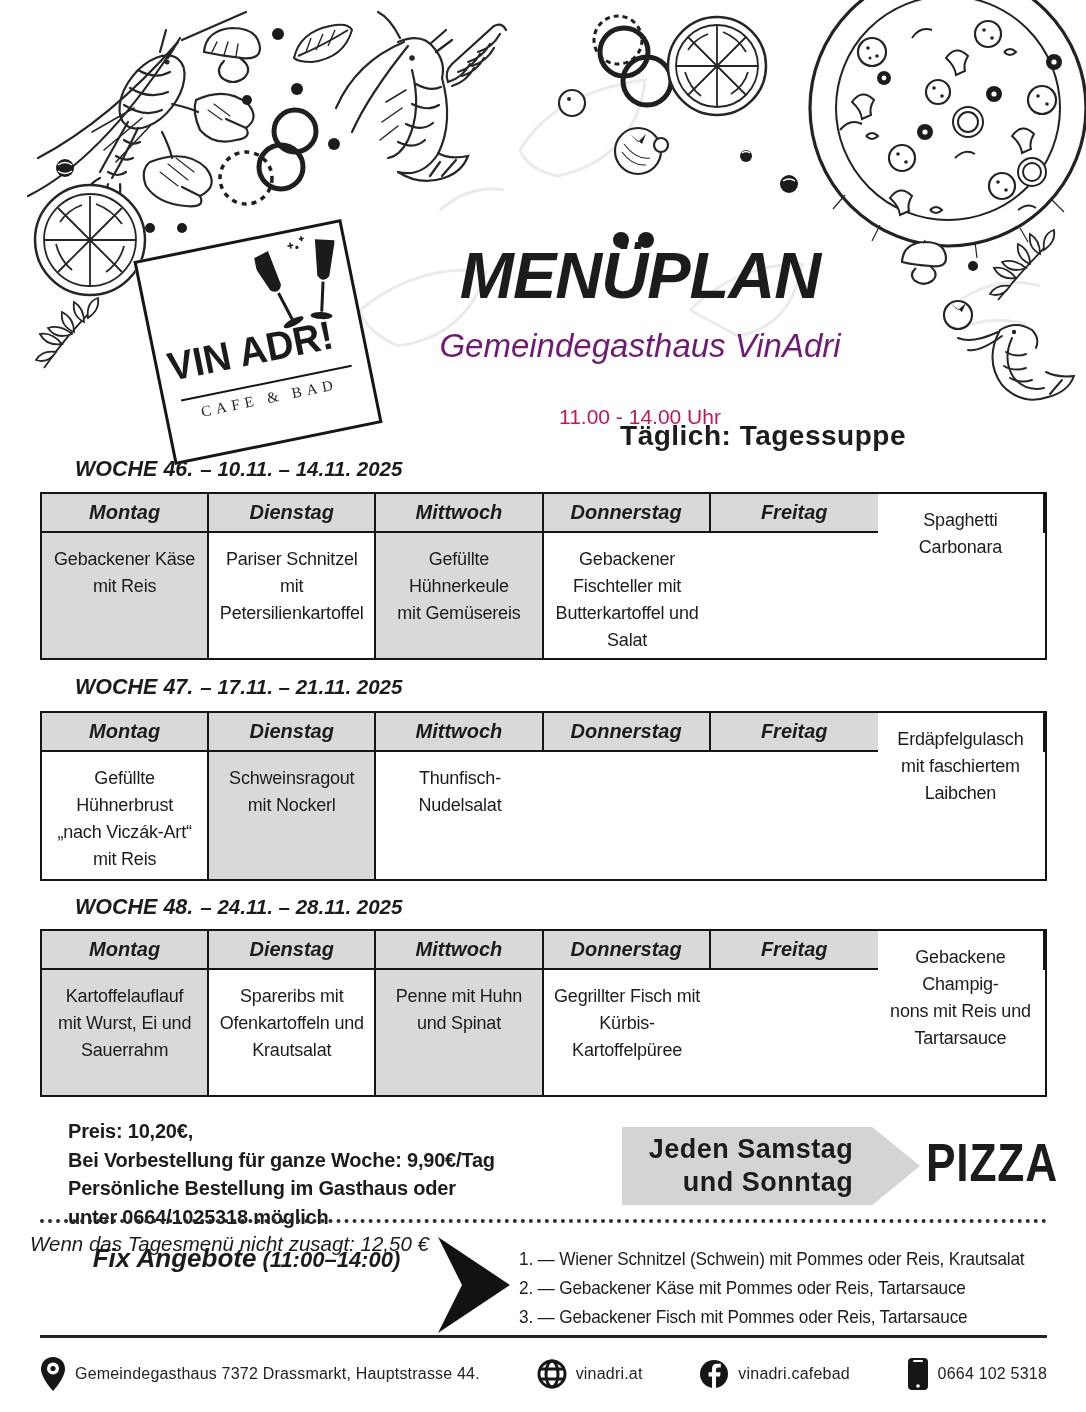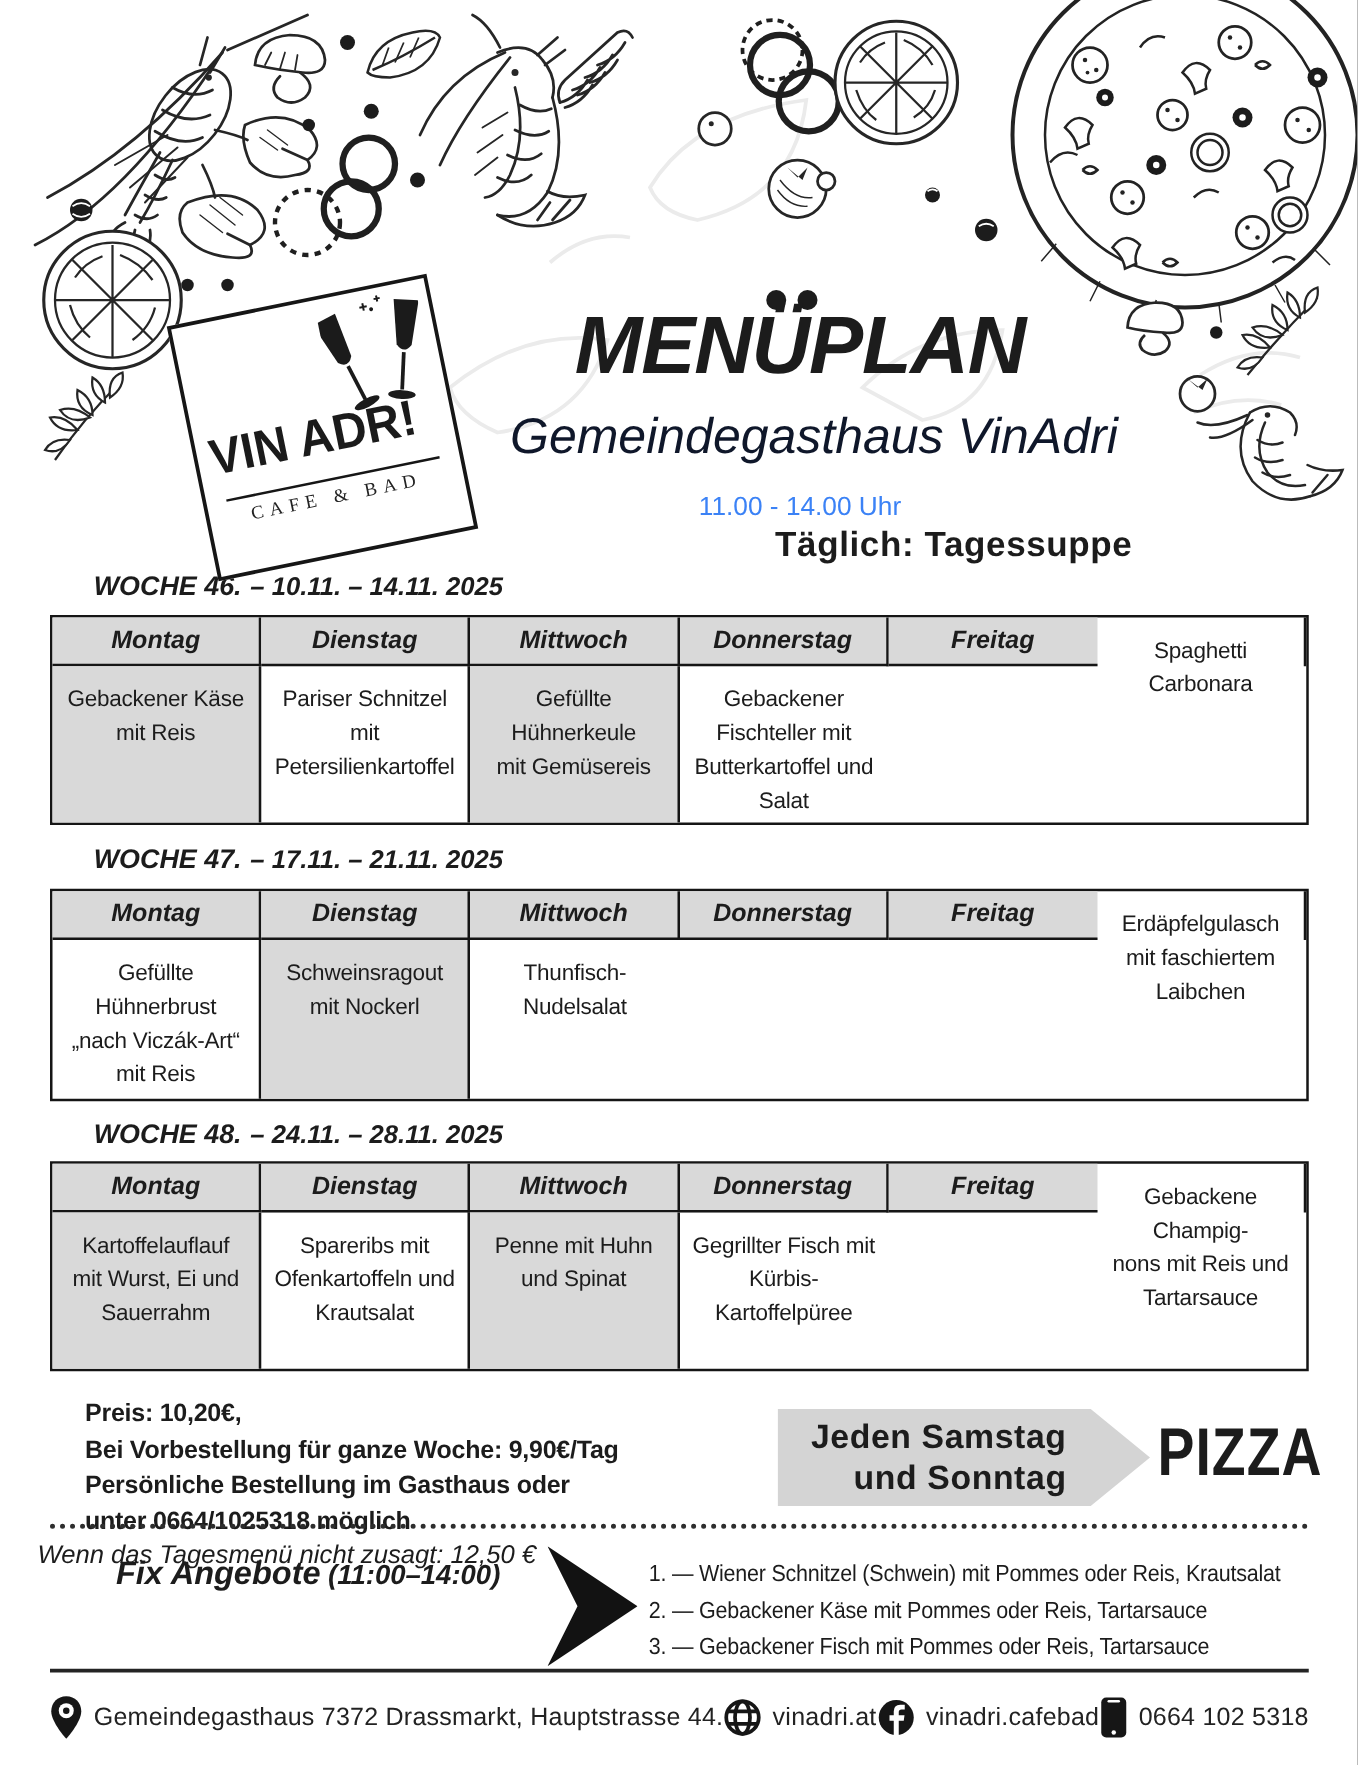--- a/index.html
+++ b/index.html
@@ -24,22 +24,22 @@
     transform:scaleX(0.95); transform-origin:left center; white-space:nowrap;
   }
   .logo-rule { position:absolute; left:16px; right:16px; top:142px; border-top:2px solid #161616; }
   .logo-sub {
     position:absolute; left:0; right:0; top:150px; text-align:center;
     font-family:"Liberation Serif", serif; font-size:15px; letter-spacing:5px; color:#222;
   }
   
   .title-wrap { position:absolute; left:408px; top:238px; width:464px; text-align:center; z-index:2; }
   .page-title { font-size:65px; font-weight:900; font-style:italic; letter-spacing:-1px; white-space:nowrap; }
-  .page-subtitle { margin-top:14px; font-size:40px; font-style:italic; font-weight:400; color:#0f172a; white-space:nowrap; }
-  .hours { margin-top:22px; font-size:21px; color:#3b82f6; }
+  .page-subtitle { margin-top:14px; font-size:33px; font-style:italic; font-weight:400; color:#701a75; white-space:nowrap; }
+  .hours { margin-top:40px; font-size:21px; color:#be185d; }
   .daily-special {
     position:absolute; left:606px; top:420px; width:314px; text-align:center;
     font-size:28px; font-weight:800; letter-spacing:0.5px; z-index:2; white-space:nowrap;
   }
   
   .week-heading { position:absolute; left:75px; z-index:2; font-style:italic; white-space:nowrap; }
   .week-label { font-weight:800; font-size:21.5px; }
   .week-dates { font-weight:700; font-size:20.5px; margin-left:7px; }
   .menu-table {
     position:absolute; left:40px; width:1007px; z-index:2; background:#fff;
@@ -81,21 +81,21 @@
     font-style:italic; font-weight:400; font-size:20.5px; white-space:nowrap; }
   .fix-chevron { position:absolute; left:438px; top:1237px; z-index:2; }
   .fix-list { position:absolute; left:519px; top:1244px; z-index:2;
     font-size:18.5px; line-height:29px; letter-spacing:-0.2px;
     transform:scaleX(0.93); transform-origin:left top; white-space:nowrap; }
   .solid-divider { position:absolute; left:40px; top:1335px; width:1007px; border-top:3px solid #242424; z-index:2; }
   
   .footer {
     position:absolute; left:40px; top:1352px; width:1007px; height:44px; z-index:2;
     display:flex; align-items:center; justify-content:space-between;
-    font-size:20px; letter-spacing:0.2px; color:#222;
+    font-size:16px; letter-spacing:0.2px; color:#222;
   }
   .f-item { display:flex; align-items:center; gap:9px; white-space:nowrap; }
 </style>
 </head>
 <body>
 
 <div id="page">
 
   <svg id="deco" width="1086" height="470" viewBox="0 0 1086 470" aria-hidden="true">
 

